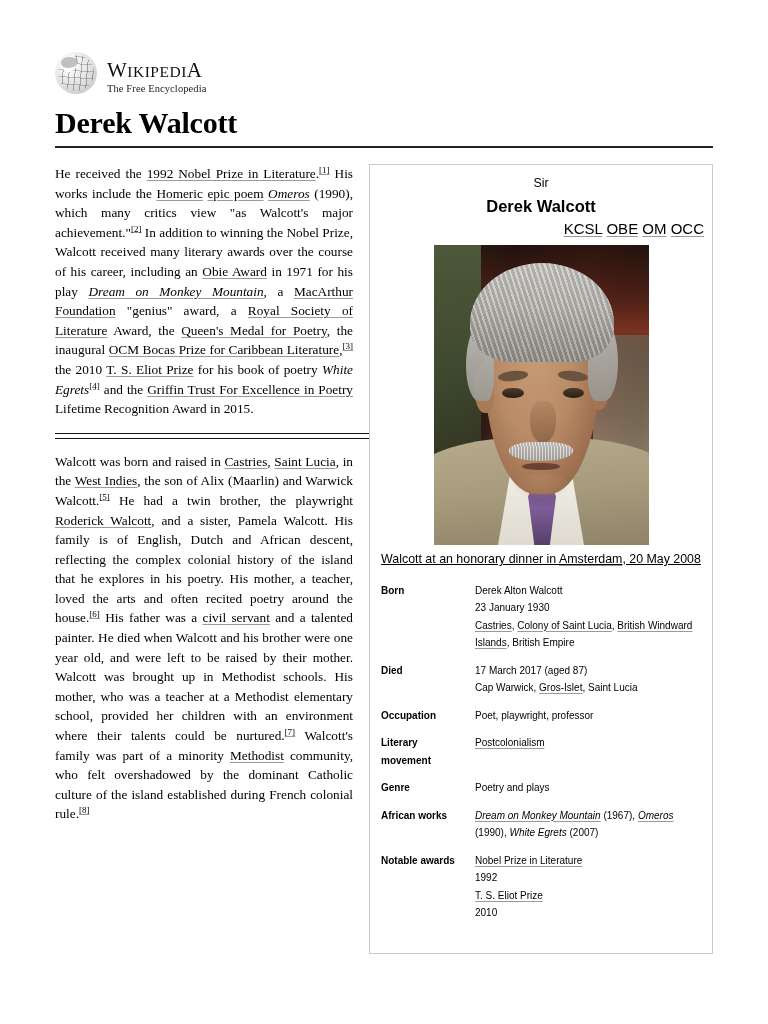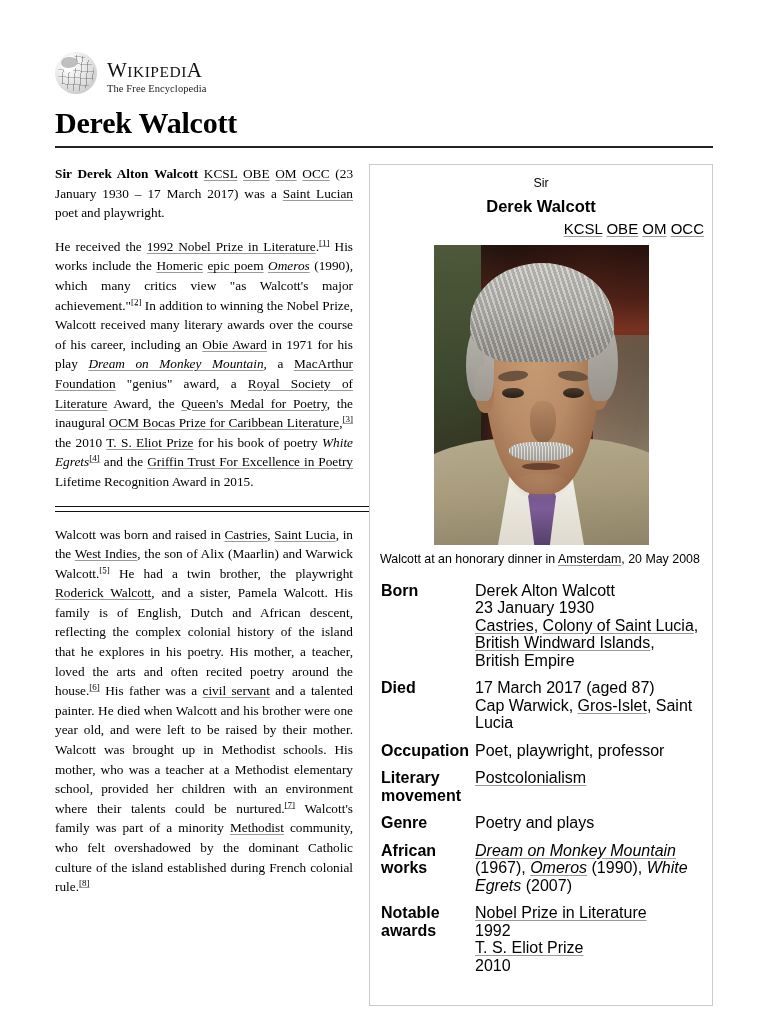--- a/index.html
+++ b/index.html
@@ -291,29 +291,30 @@
     position: absolute; left: 41%; top: 72.5%; width: 18%; height: 2.6%;
     background: #6a4330; border-radius: 50%;
   }
   .p-chin {
     position: absolute; left: 36%; top: 76%; width: 28%; height: 9%;
     background: radial-gradient(ellipse at 50% 30%, rgba(180,136,102,.55), rgba(130,92,64,0) 70%);
     border-radius: 50%;
   }
 
   .ib-caption {
-    text-align: left;
+    text-align: center;
     font-size: 12.4px;
     line-height: 17.5px;
     padding: 6px 10px 8px 10px;
+    text-decoration: underline;
   }
   table.ib-table {
     width: 100%;
     border-collapse: collapse;
-    font-size: 16px;
+    font-size: 10px;
   }
   table.ib-table th {
     text-align: left;
     vertical-align: top;
     font-weight: bold;
     padding: 5px 6px 5px 11px;
     width: 88px;
     line-height: 17.5px;
   }
   table.ib-table td {
@@ -426,21 +427,20 @@
                 <div>2010</div>
               </td>
             </tr>
           </tbody>
         </table>
       </div>
     </div>
 
     <div class="bodycol">
 
-      <p class="para"><span class="bold">Sir Derek Alton Walcott</span> <a class="wlink">KCSL</a> <a class="wlink">OBE</a> <a class="wlink">OM</a> <a class="wlink">OCC</a><span> (23 January 1930 – 17 March 2017) was a </span><a class="wlink">Saint Lucian</a><span> poet and playwright.</span></p>
 
       <p class="para"><span>He received the </span><a class="wlink">1992 Nobel Prize in Literature</a><span>.</span><sup class="ref"><a>[1]</a></sup><span> His works include the </span><a class="wlink">Homeric</a><span> </span><a class="wlink">epic poem</a><span> </span><a class="wlink ital">Omeros</a><span> (1990), which many critics view "as Walcott's major achievement."</span><sup class="ref"><a>[2]</a></sup><span> In addition to winning the Nobel Prize, Walcott received many literary awards over the course of his career, including an </span><a class="wlink">Obie Award</a><span> in 1971 for his play </span><a class="wlink ital">Dream on Monkey Mountain</a><span>, a </span><a class="wlink">MacArthur Foundation</a><span> "genius" award, a </span><a class="wlink">Royal Society of Literature</a><span> Award, the </span><a class="wlink">Queen's Medal for Poetry</a><span>, the inaugural </span><a class="wlink">OCM Bocas Prize for Caribbean Literature</a><span>,</span><sup class="ref"><a>[3]</a></sup><span> the 2010 </span><a class="wlink">T. S. Eliot Prize</a><span> for his book of poetry </span><span class="ital">White Egrets</span><sup class="ref"><a>[4]</a></sup><span> and the </span><a class="wlink">Griffin Trust For Excellence in Poetry</a><span> Lifetime Recognition Award in 2015.</span></p>
 
       <div class="section-rule"></div>
 
       <p class="para"><span>Walcott was born and raised in </span><a class="wlink">Castries</a><span>, </span><a class="wlink">Saint Lucia</a><span>, in the </span><a class="wlink">West Indies</a><span>, the son of Alix (Maarlin) and Warwick Walcott.</span><sup class="ref"><a>[5]</a></sup><span> He had a twin brother, the playwright </span><a class="wlink">Roderick Walcott</a><span>, and a sister, Pamela Walcott. His family is of English, Dutch and African descent, reflecting the complex colonial history of the island that he explores in his poetry. His mother, a teacher, loved the arts and often recited poetry around the house.</span><sup class="ref"><a>[6]</a></sup><span> His father was a </span><a class="wlink">civil servant</a><span> and a talented painter. He died when Walcott and his brother were one year old, and were left to be raised by their mother. Walcott was brought up in Methodist schools. His mother, who was a teacher at a Methodist elementary school, provided her children with an environment where their talents could be nurtured.</span><sup class="ref"><a>[7]</a></sup><span> Walcott's family was part of a minority </span><a class="wlink">Methodist</a><span> community, who felt overshadowed by the dominant Catholic culture of the island established during French colonial rule.</span><sup class="ref"><a>[8]</a></sup></p>
 
     </div>
   </div>
 </div>

